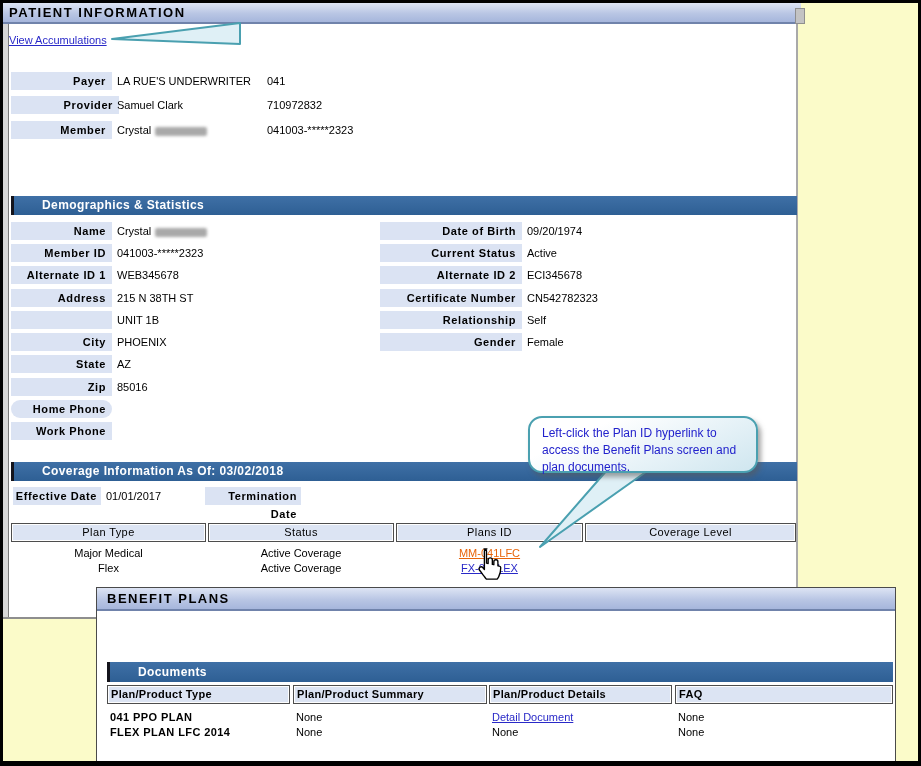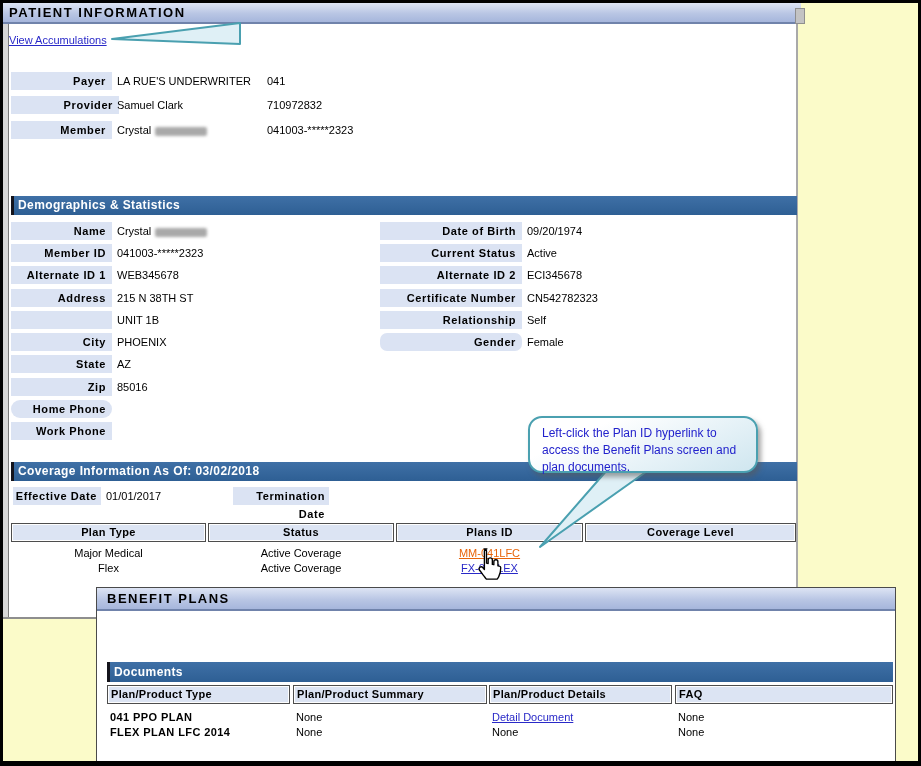--- a/index.html
+++ b/index.html
@@ -24,24 +24,24 @@
 
   .lnk{color:#2929c8;text-decoration:underline;cursor:pointer;}
   .lnk-hot{color:#e8650a;text-decoration:underline;cursor:pointer;}
 
   .cell{position:absolute;height:18px;background:#dbe3f3;}
   .lbl{font-weight:bold;letter-spacing:.6px;line-height:18px;text-align:right;padding-right:6px;display:block;}
   .val{position:absolute;line-height:18px;white-space:nowrap;}
 
   .secbar{position:absolute;height:19px;background:linear-gradient(#3f70a6,#2e5f94);
           border-left:3px solid #14141c;color:#fff;font-weight:bold;font-size:12px;
-          letter-spacing:.4px;line-height:19px;padding-left:4px;box-sizing:border-box;}
+          letter-spacing:.4px;line-height:19px;padding-left:28px;box-sizing:border-box;}
 
   .th{position:absolute;height:19px;background:#dce4f3;border:1px solid #4d4d4d;
-      box-shadow:inset 0 0 0 1px #fdfdfd;box-sizing:border-box;font-weight:bold;
+      box-shadow:inset 0 0 0 1px #fdfdfd;box-sizing:border-box;font-weight:normal;
       letter-spacing:.4px;text-align:center;line-height:17px;}
   .tc{position:absolute;height:15px;text-align:center;line-height:15px;white-space:nowrap;}
 
   
   .ben-bg{position:absolute;left:97px;top:588px;width:798px;height:173px;background:#fff;
           box-shadow:0 0 0 1px #4a4a4a;}
   .ben-topbar{position:absolute;left:97px;top:588px;width:798px;height:21px;
           background:linear-gradient(#dde4f4 0%,#b9c6e4 55%,#a6b6dc 100%);
           border-bottom:2px solid #7083ab;}
   .ben-topbar .ttl{font-weight:bold;font-size:13px;letter-spacing:1.5px;line-height:21px;padding-left:10px;}
@@ -164,32 +164,32 @@
   <div class="cell" style="left:380px;top:289px;width:142px;">
     <span class="lbl">Certificate Number</span>
     </div>
   <span class="val" style="left:527px;top:289px;">CN542782323</span>
 
   <div class="cell" style="left:380px;top:311px;width:142px;">
     <span class="lbl">Relationship</span>
     </div>
   <span class="val" style="left:527px;top:311px;">Self</span>
 
-  <div class="cell" style="left:380px;top:333px;width:142px;border-radius:7px;">
+  <div class="cell" style="left:380px;top:333px;width:142px;">
     <span class="lbl">Gender</span>
     </div>
   <span class="val" style="left:527px;top:333px;">Female</span>
 
   <div class="secbar" style="left:11px;top:462px;width:786px;">Coverage Information As Of: 03/02/2018</div>
 
   <div class="cell" style="left:13px;top:487px;width:88px;">
     <span class="lbl" style="padding-right:4px;">Effective Date</span>
     </div>
   <span class="val" style="left:106px;top:487px;">01/01/2017</span>
-  <div class="cell" style="left:205px;top:487px;width:96px;margin-left:28px;">
+  <div class="cell" style="left:205px;top:487px;width:96px;">
     <span class="lbl" style="padding-right:4px;">Termination Date</span>
     </div>
   <span class="val" style="left:306px;top:487px;"></span>
 
   <div class="th" style="left:11px;top:523px;width:195px;">Plan Type</div>
   <div class="th" style="left:208px;top:523px;width:186px;">Status</div>
   <div class="th" style="left:396px;top:523px;width:187px;">Plans ID</div>
   <div class="th" style="left:585px;top:523px;width:211px;">Coverage Level</div>
 
   <div class="tc" style="left:11px;top:546px;width:195px;">Major Medical</div>

